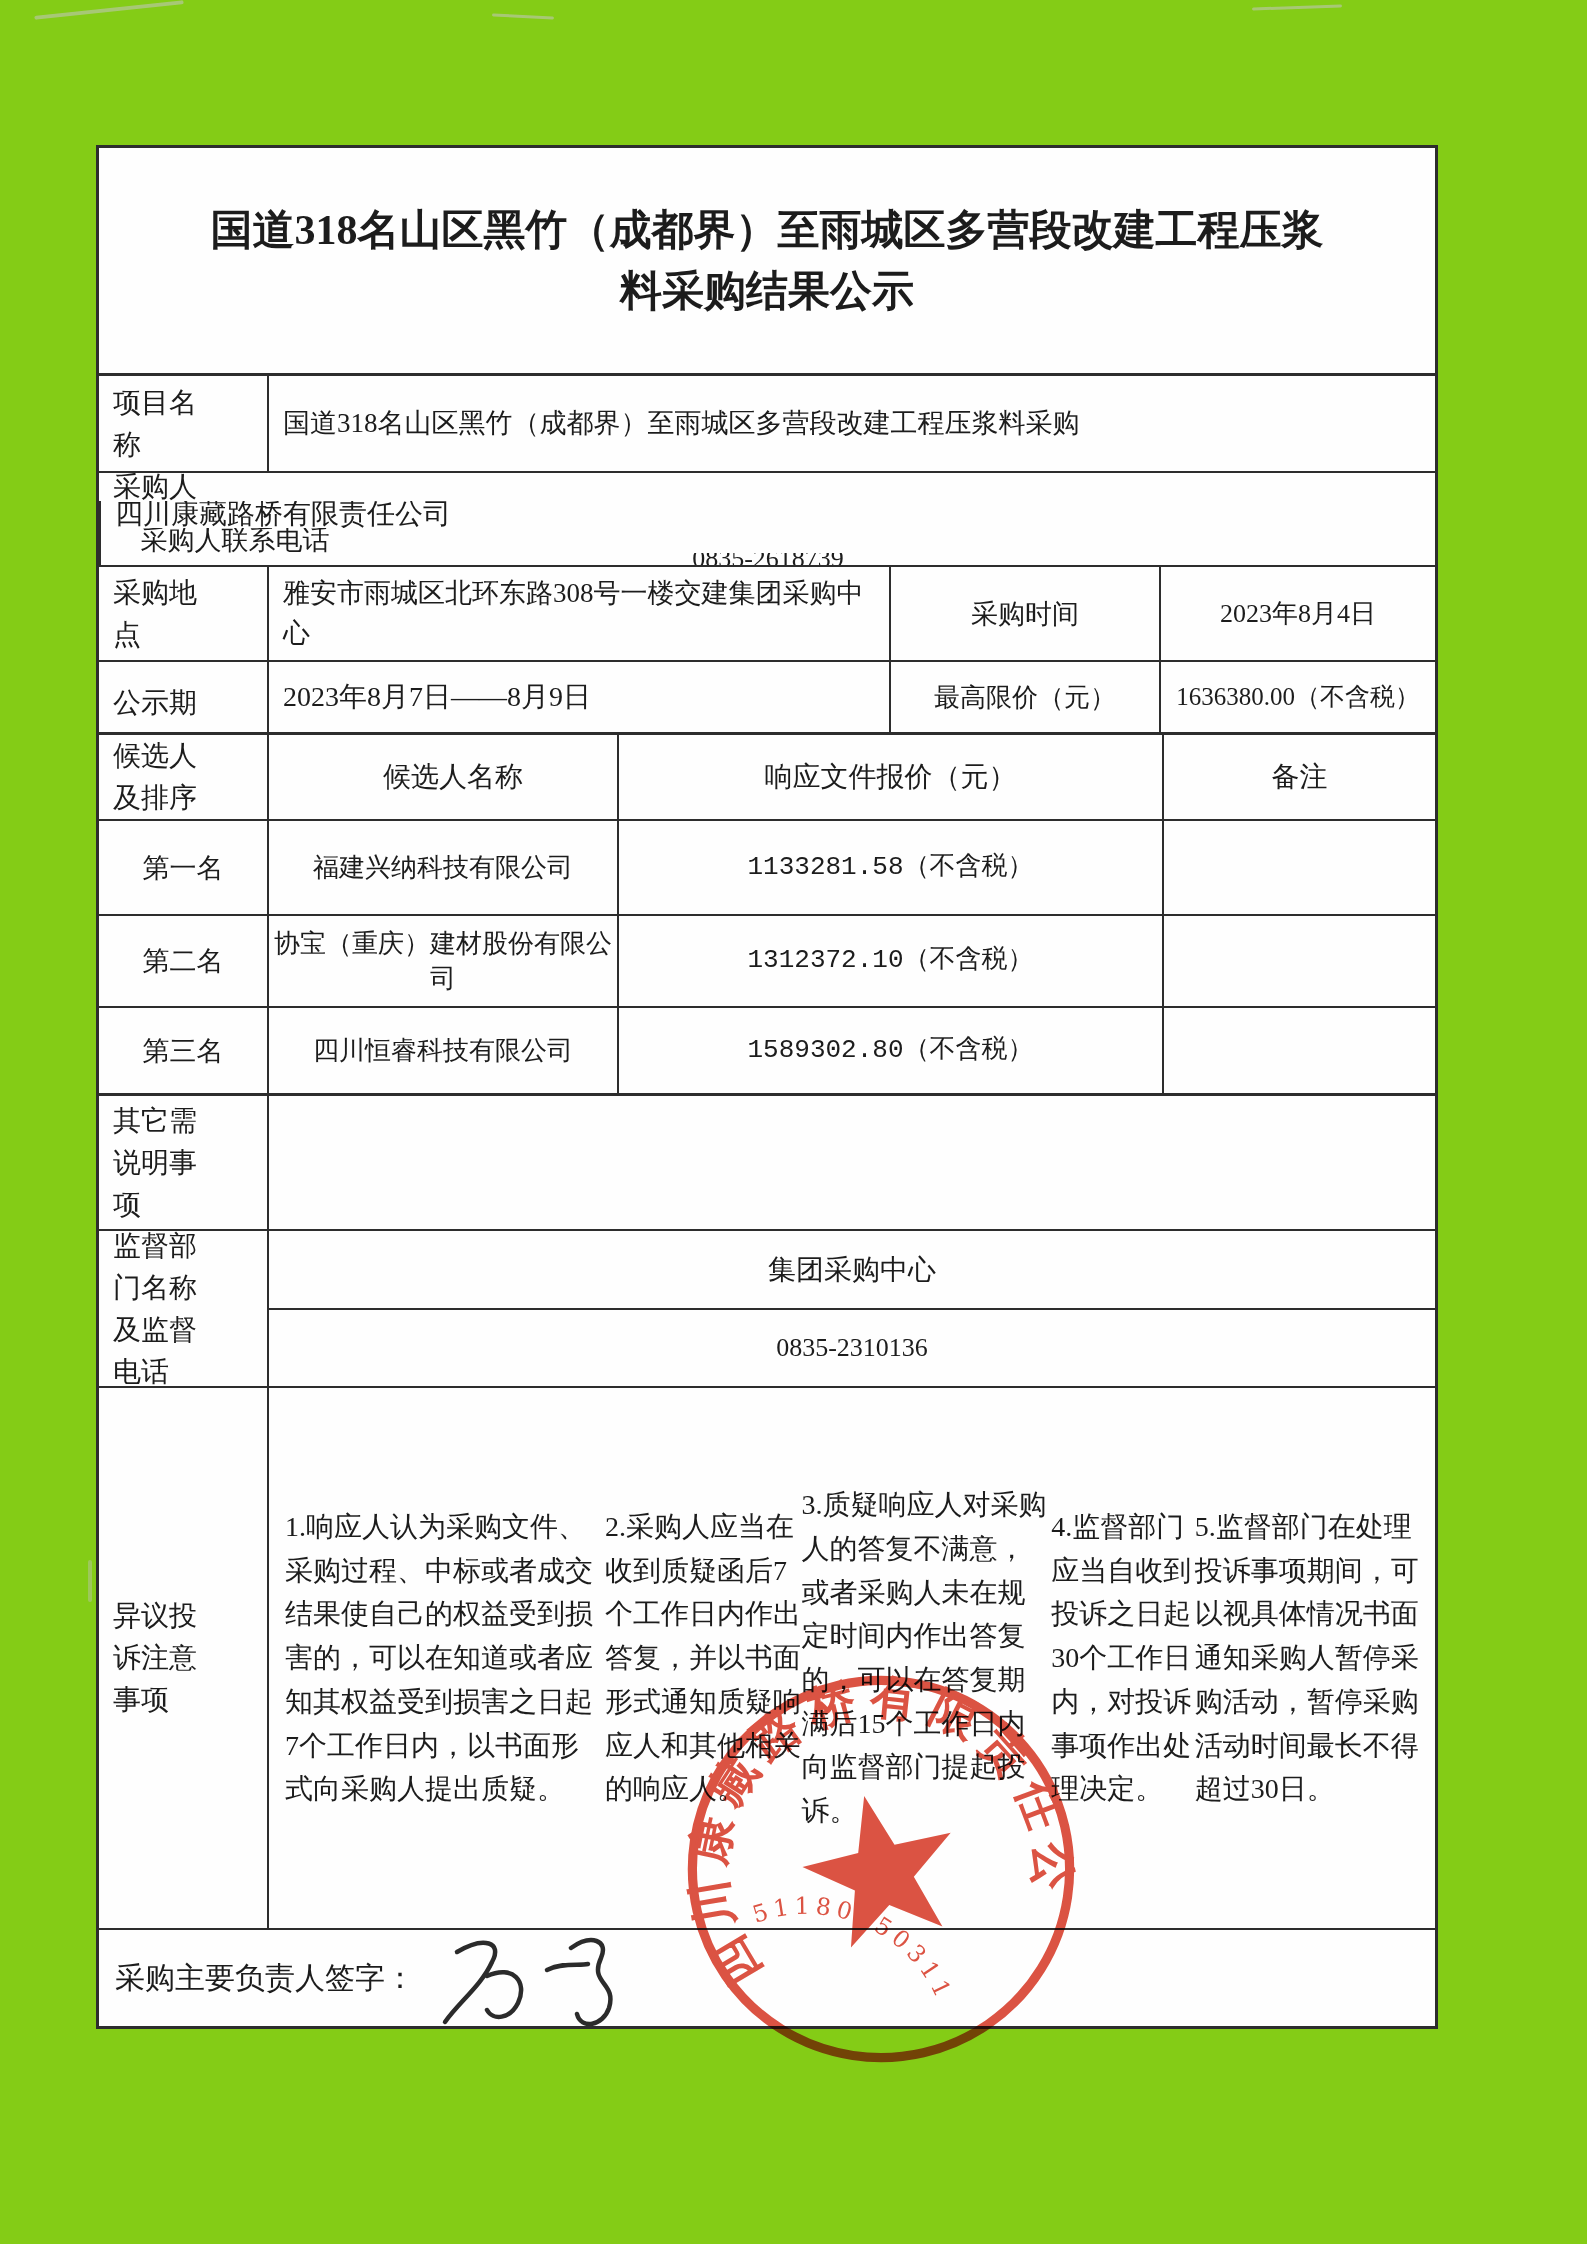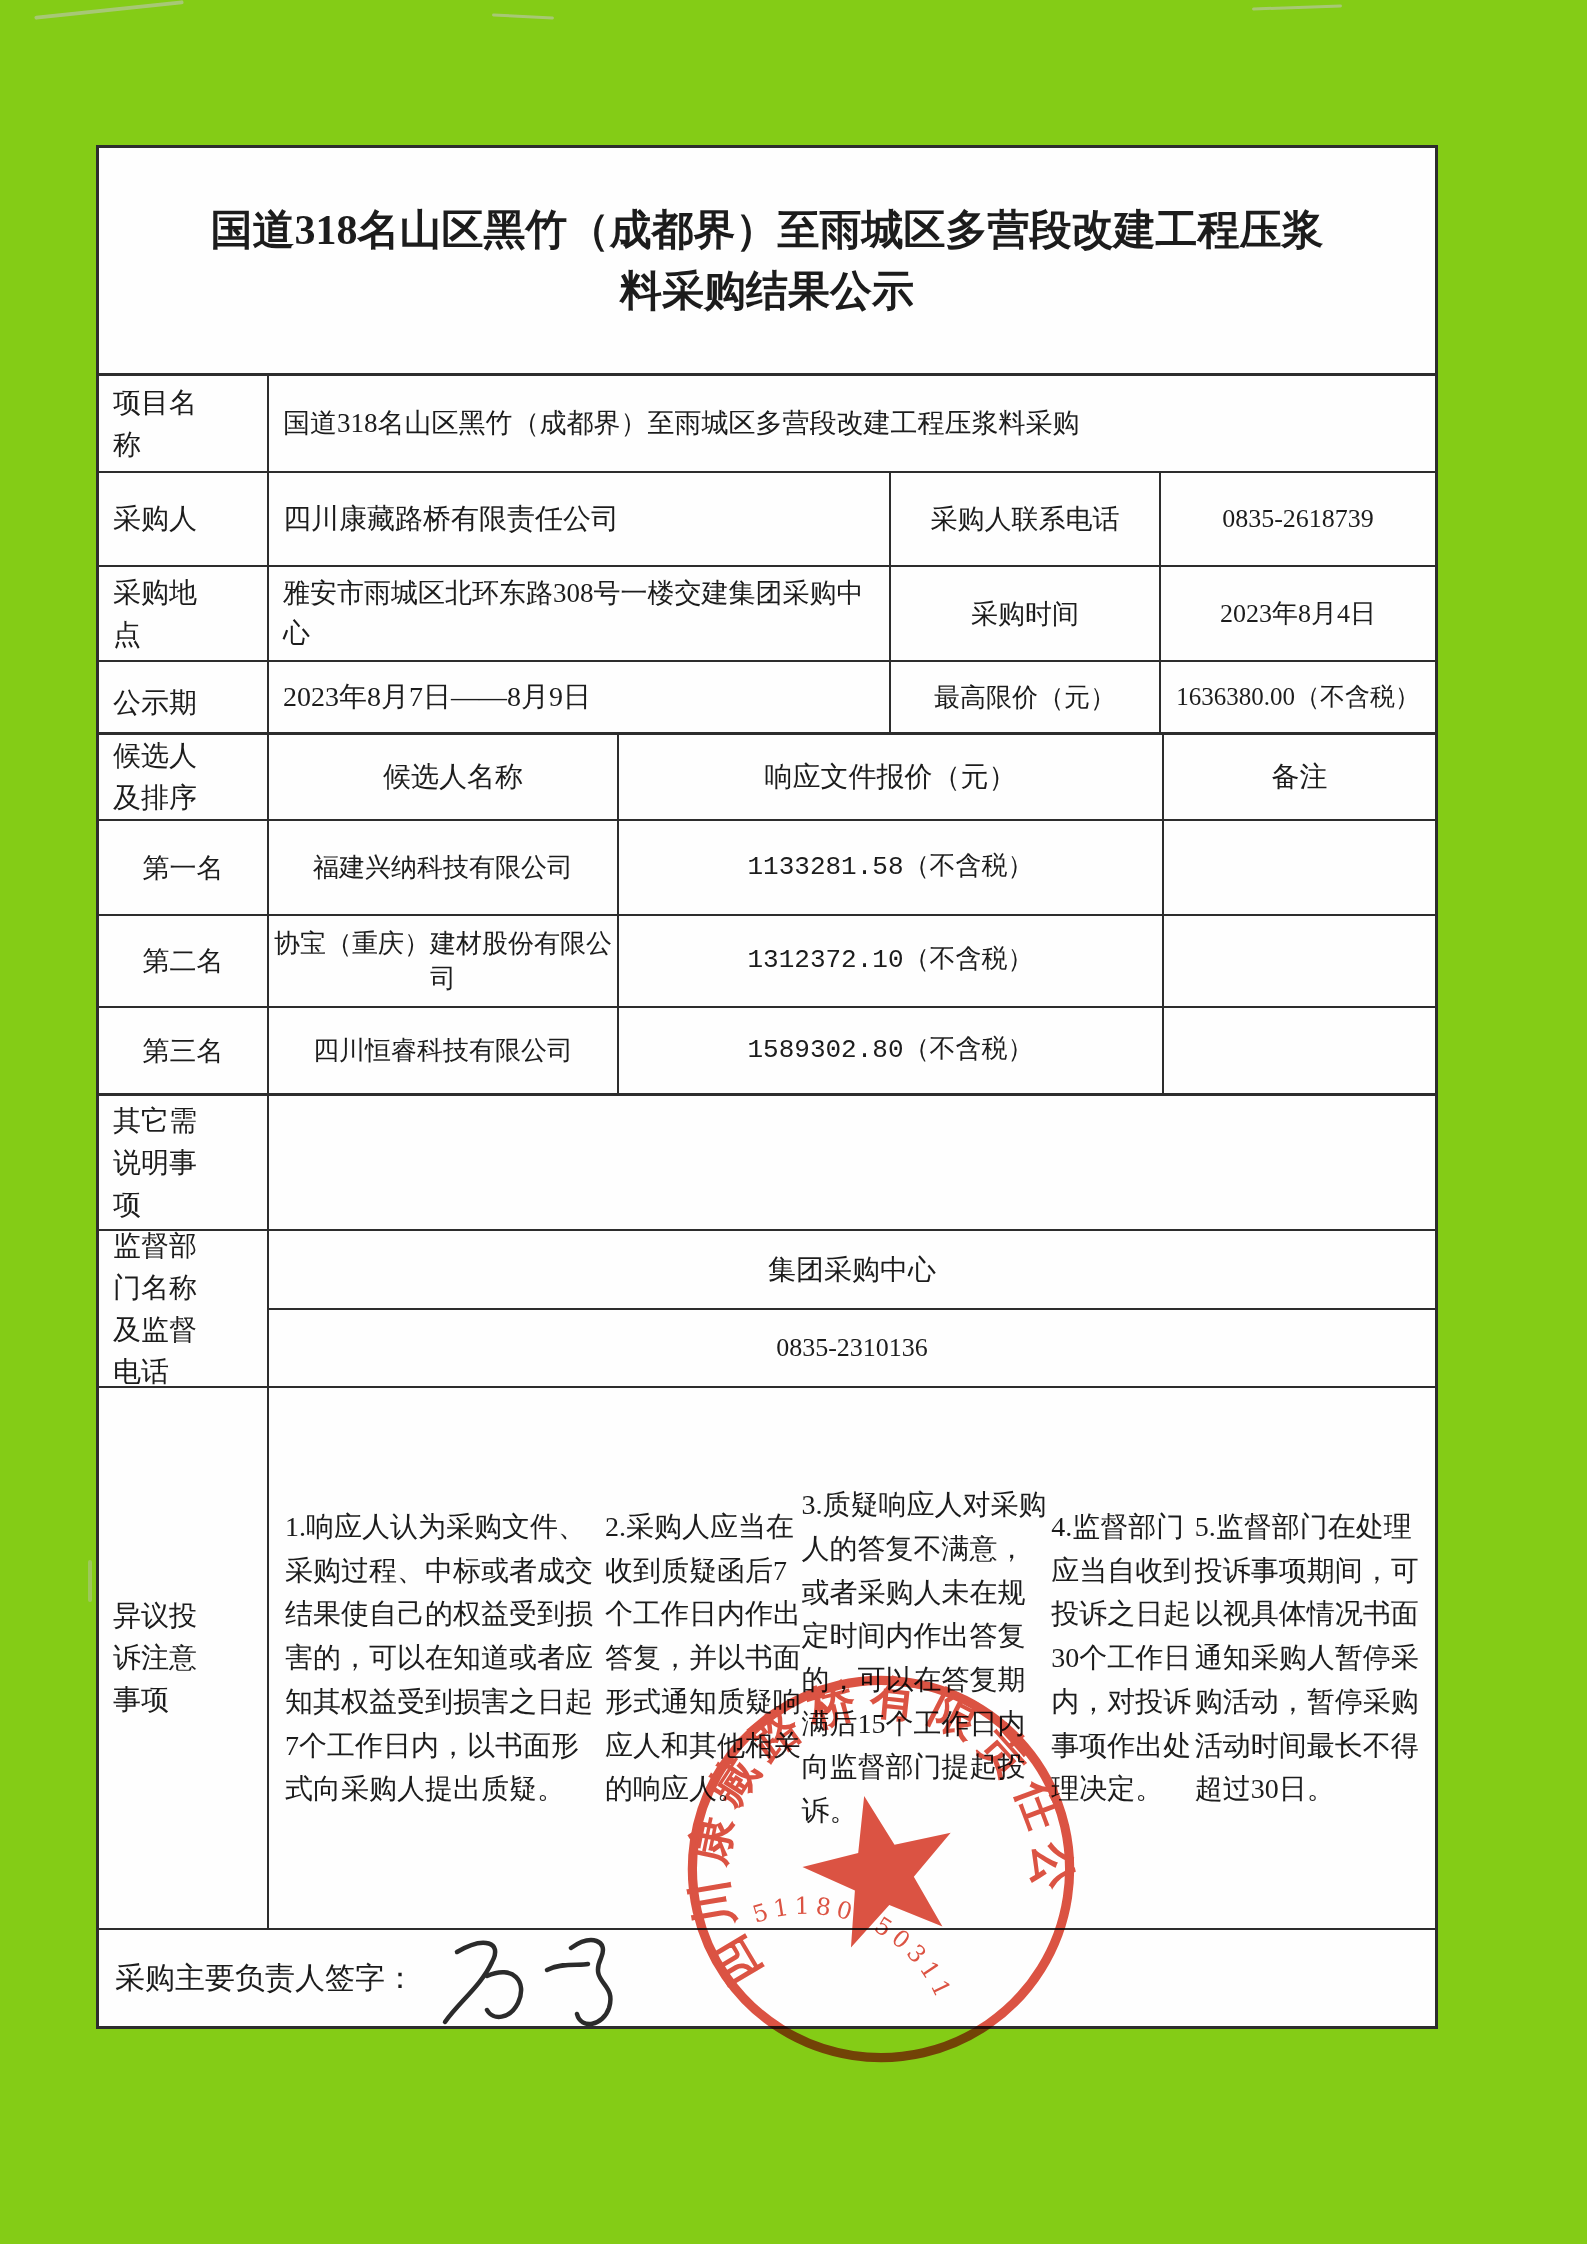--- a/index.html
+++ b/index.html
@@ -50,21 +50,21 @@
 
     <div class="row first" style="height:225px;">
       <div class="cell titlecell">国道318名山区黑竹（成都界）至雨城区多营段改建工程压浆料采购结果公示</div>
     </div>
 
     <div class="row" style="height:95px;border-top-width:3px;">
       <div class="cell lab">项目名称</div>
       <div class="cell val grow" style="font-size:27px;">国道318名山区黑竹（成都界）至雨城区多营段改建工程压浆料采购</div>
     </div>
 
-    <div class="row" style="height:92px;">
+    <div class="row" style="height:92px;flex-direction:column;">
       <div class="cell lab">采购人</div>
       <div class="cell val w622">四川康藏路桥有限责任公司</div>
       <div class="cell midlab w270">采购人联系电话</div>
       <div class="cell val grow center num">0835-2618739</div>
     </div>
 
     <div class="row" style="height:93px;">
       <div class="cell lab">采购地点</div>
       <div class="cell val w622" style="font-size:27px;">雅安市雨城区北环东路308号一楼交建集团采购中心</div>
       <div class="cell midlab w270">采购时间</div>

